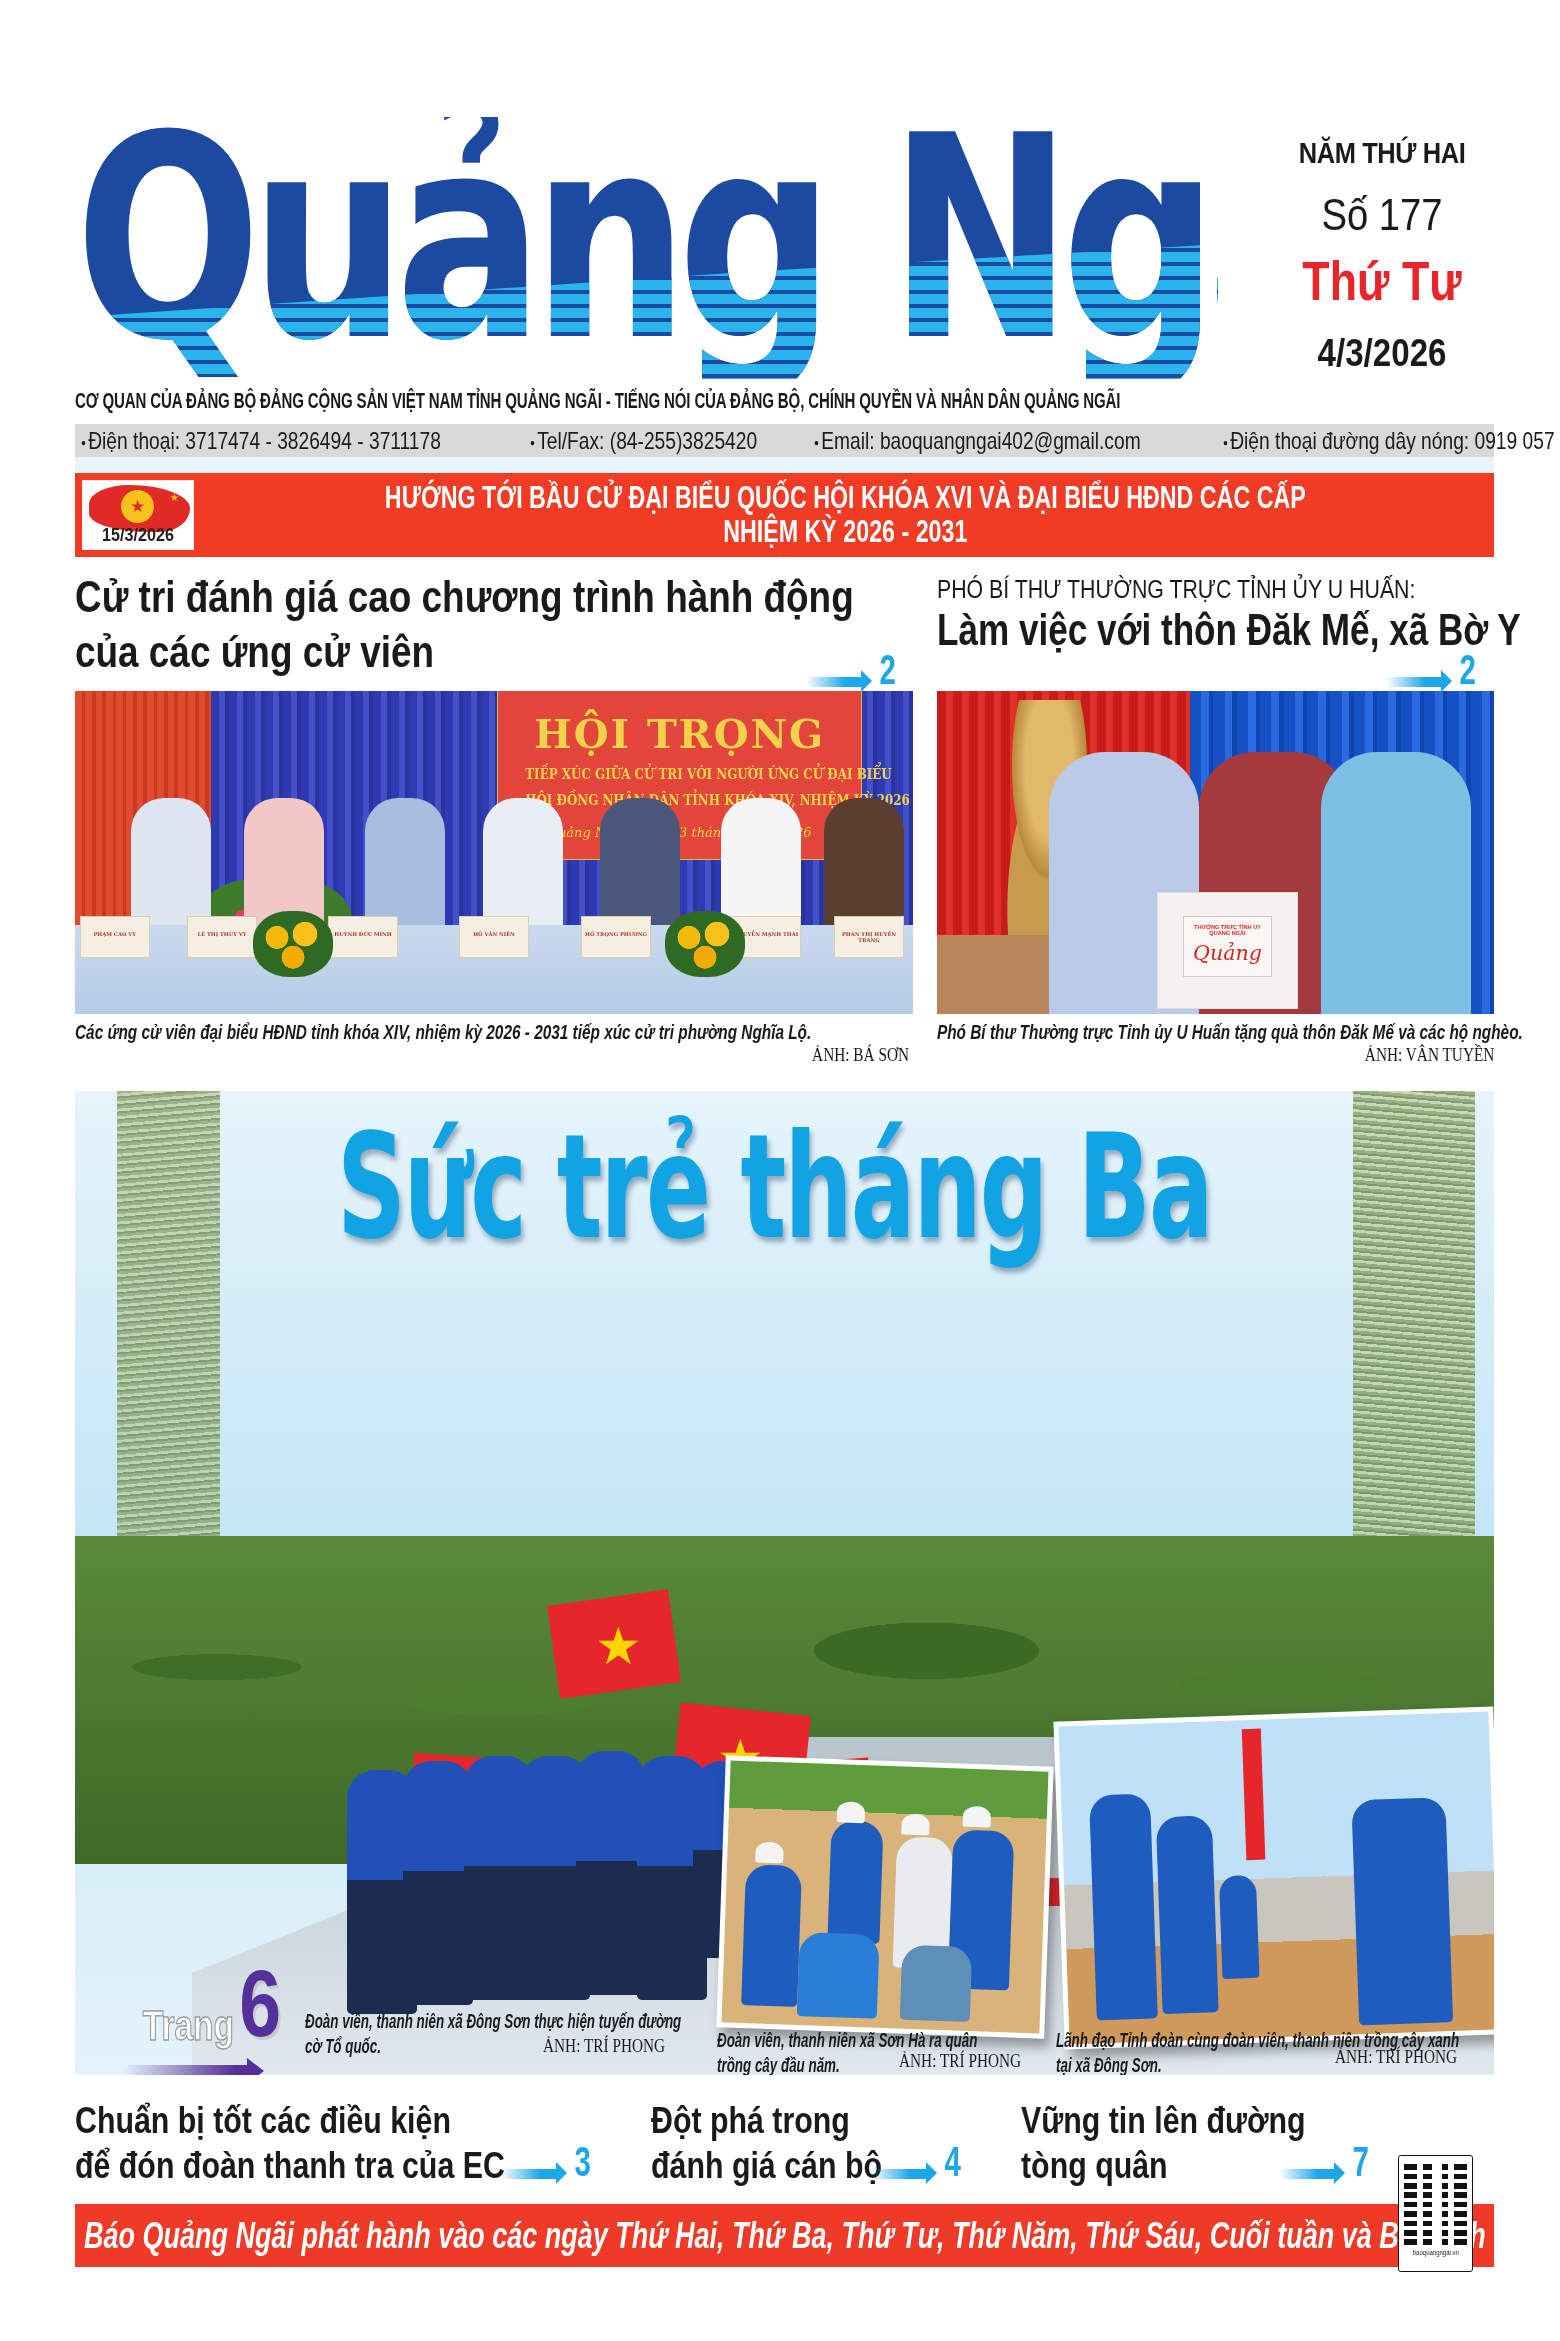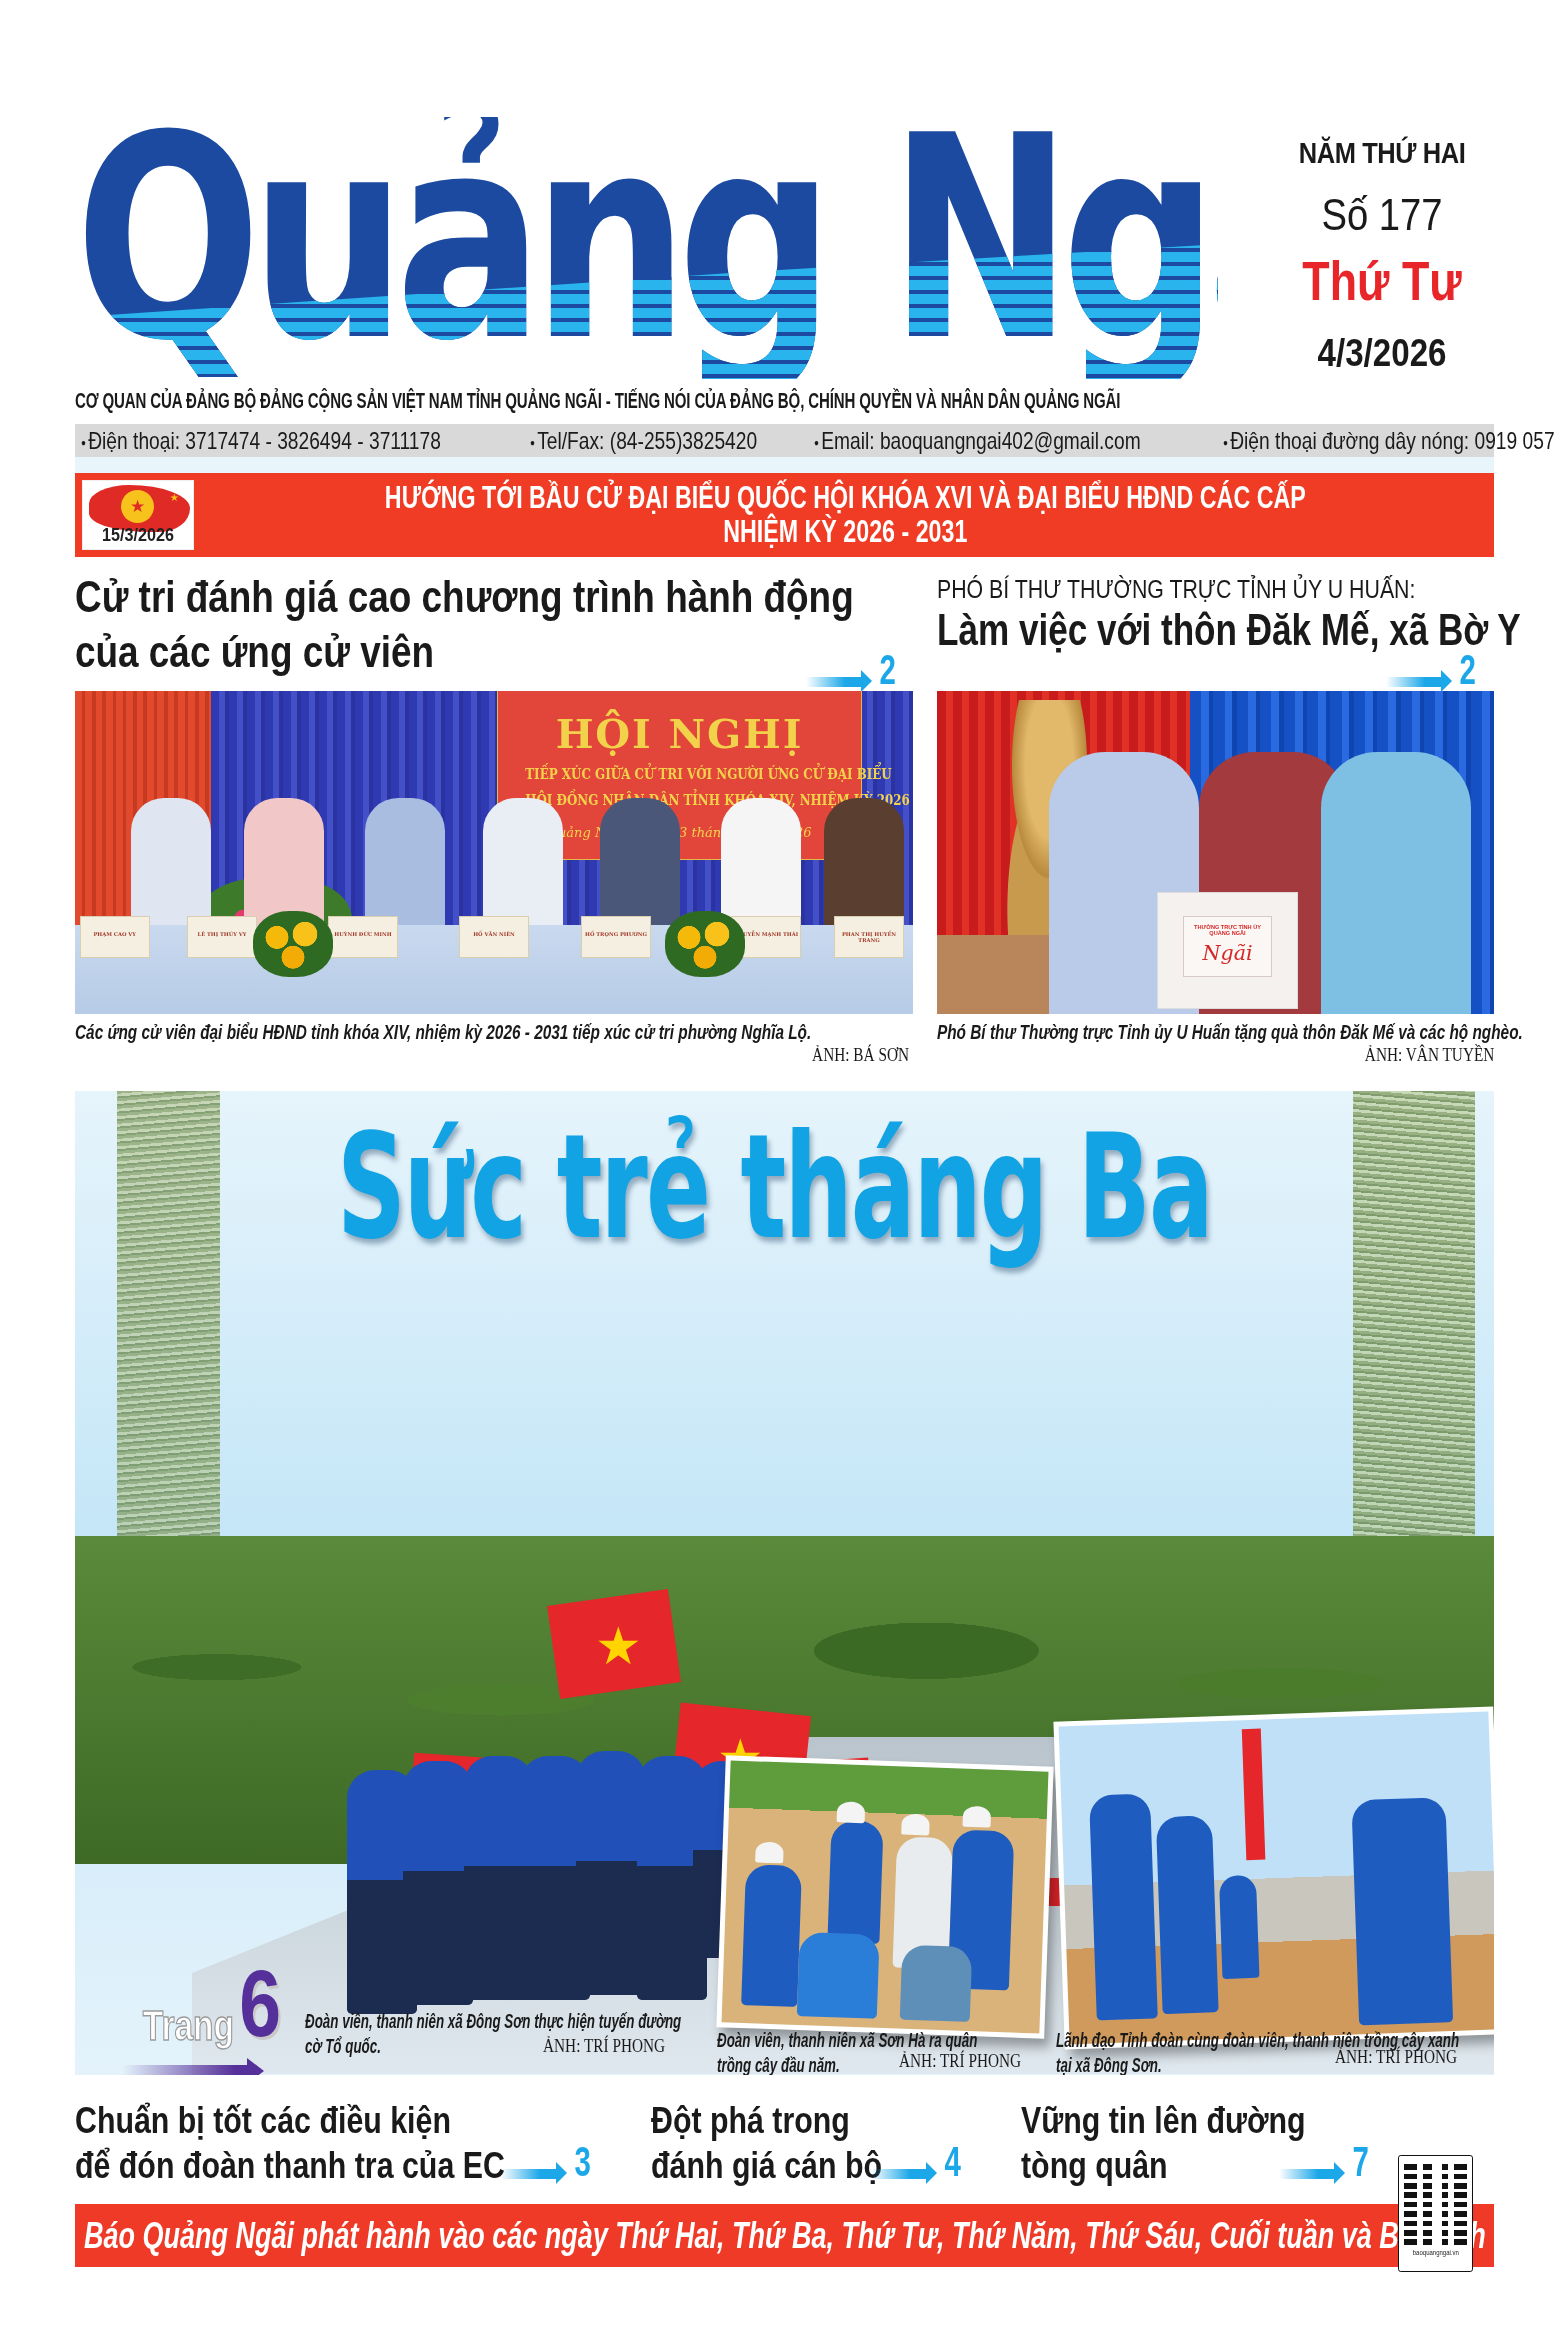--- a/index.html
+++ b/index.html
@@ -206,21 +206,21 @@
 <div class="abs headline-right">Làm việc với thôn Đăk Mế, xã Bờ Y</div>
 <div class="abs page-ref ref-2">
   <div class="page-arrow"></div>
   <div class="page-num">2</div>
 </div>
 
 <div class="abs photo photo-left">
   <div class="curtain-red"></div>
   <div class="curtain-blue"></div>
   <div class="conf-banner">
-    <div class="conf-title">HỘI NGHỊ</div>
+    <div class="conf-title">HỘI TRỌNG</div>
     <div class="conf-line">TIẾP XÚC GIỮA CỬ TRI VỚI NGƯỜI ỨNG CỬ ĐẠI BIỂU</div>
     <div class="conf-line">HỘI ĐỒNG NHÂN DÂN TỈNH KHÓA XIV, NHIỆM KỲ 2026 - 2031</div>
     <div class="conf-place">Quảng Ngãi, ngày 03 tháng 3 năm 2026</div>
   </div>
   <div class="bust-white"></div>
   <div class="flowers"></div>
   <div class="person" style="left:56px;background:#dfe6f2;"></div>
   <div class="person" style="left:169px;background:#f2c7c7;"></div>
   <div class="person" style="left:290px;background:#a9bde0;"></div>
   <div class="person" style="left:408px;background:#e9edf4;"></div>
@@ -243,21 +243,21 @@
   <div class="gift-curtain-red"></div>
   <div class="gift-curtain-blue"></div>
   <div class="gold-bust"></div>
   <div class="podium"></div>
   <div class="gift-person" style="left:112px;background:#b9cbe8;"></div>
   <div class="gift-person" style="left:262px;background:#a23a3e;"></div>
   <div class="gift-person" style="left:384px;background:#7ec0e4;"></div>
   <div class="gift-box">
     <div class="gift-box-inner">
       <div class="gift-box-l1">THƯỜNG TRỰC TỈNH ỦY QUẢNG NGÃI</div>
-      <div class="gift-box-l2">Ngãi</div>
+      <div class="gift-box-l2">Quảng</div>
     </div>
   </div>
 </div>
 
 <div class="abs caption cap-left">Các ứng cử viên đại biểu HĐND tỉnh khóa XIV, nhiệm kỳ 2026 - 2031 tiếp xúc cử tri phường Nghĩa Lộ.</div>
 <div class="abs credit credit-left">ẢNH: BÁ SƠN</div>
 <div class="abs caption cap-right">Phó Bí thư Thường trực Tỉnh ủy U Huấn tặng quà thôn Đăk Mế và các hộ nghèo.</div>
 <div class="abs credit credit-right">ẢNH: VÂN TUYỀN</div>
 
 <div class="abs feature">

